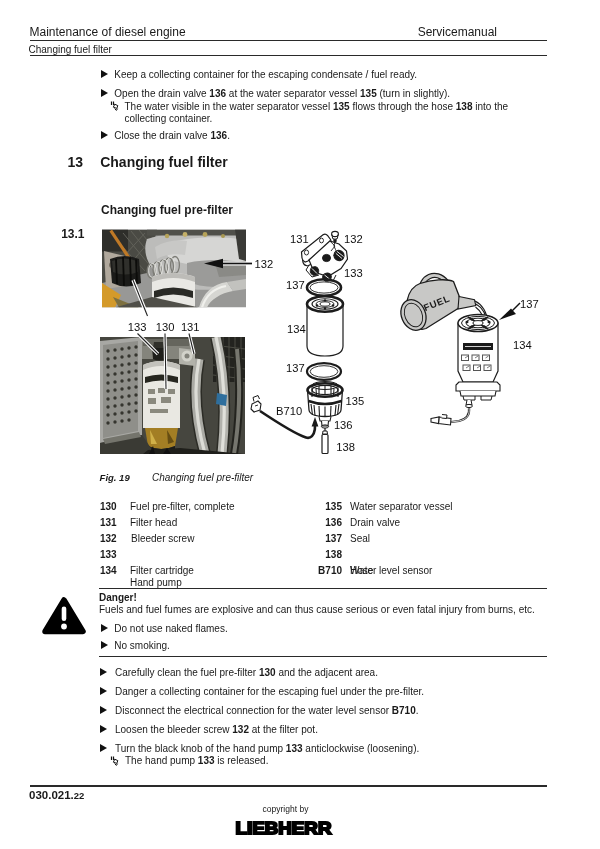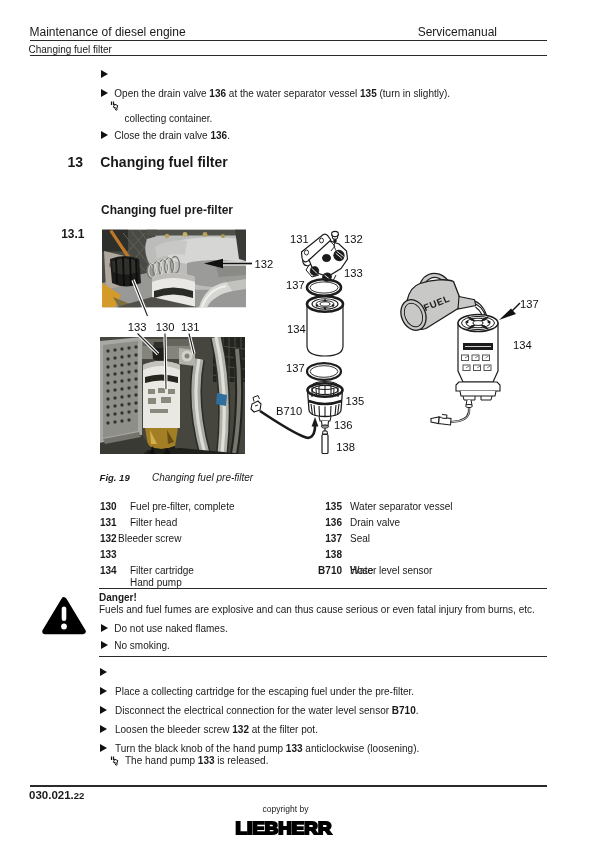--- a/index.html
+++ b/index.html
@@ -16,29 +16,31 @@
 <body>
 <div id="page">
 
   <div class="abs" style="left:29.5px;top:26.2px;font-size:12px;line-height:12px;">Maintenance of diesel engine</div>
   <div class="abs" style="right:55px;top:26.2px;font-size:12px;line-height:12px;">Servicemanual</div>
   <div class="hr" style="left:30px;top:40px;width:517px;height:1.3px;"></div>
   <div class="abs" style="left:28.5px;top:44.5px;font-size:10px;line-height:10px;">Changing fuel filter</div>
   <div class="hr" style="left:30px;top:55.2px;width:517px;height:0.8px;"></div>
 
   <div class="tri" style="left:101px;top:70px;"></div>
+  <div class="abs body" style="left:114.3px;top:69px;">Keep a collecting container for the escaping condensate / fuel ready.</div>
 
   <div class="tri" style="left:101px;top:88.5px;"></div>
   <div class="abs body" style="left:114.3px;top:87.5px;">Open the drain valve <b>136</b> at the water separator vessel <b>135</b> (turn in slightly).</div>
 
   <svg class="abs" style="left:110px;top:101px;" width="9" height="10" viewBox="0 0 9 10">
     <path d="M1.5 0.5 V4 M3.5 0.5 V4" stroke="#111" stroke-width="1.2" fill="none"></path>
     <path d="M4.7 3.2 L7.8 4.6 L6.8 7.4 L3.4 6.2 Z" stroke="#111" stroke-width="1" fill="none"></path>
     <path d="M4.6 7.6 L6.4 9.4 L7.6 7.6" stroke="#111" stroke-width="1" fill="none"></path>
   </svg>
+  <div class="abs body" style="left:124.5px;top:100.5px;">The water visible in the water separator vessel <b>135</b> flows through the hose <b>138</b> into the</div>
   <div class="abs body" style="left:124.5px;top:112.5px;">collecting container.</div>
 
   <div class="tri" style="left:101px;top:130.5px;"></div>
   <div class="abs body" style="left:114.3px;top:129.5px;">Close the drain valve <b>136</b>.</div>
 
   <div class="abs" style="left:67.5px;top:155.4px;font-size:14px;line-height:14px;font-weight:bold;">13</div>
   <div class="abs" style="left:100.2px;top:155.4px;font-size:14px;line-height:14px;font-weight:bold;">Changing fuel filter</div>
 
   <div class="abs" style="left:61.2px;top:203.5px;font-size:12px;line-height:12px;font-weight:bold;margin-top:24px;">13.1</div>
   <div class="abs" style="left:101px;top:203.5px;font-size:12px;line-height:12px;font-weight:bold;">Changing fuel pre-filter</div>
@@ -430,21 +432,21 @@
   </svg>
 
   <div class="abs" style="left:99.6px;top:472px;font-size:9.5px;line-height:11px;font-style:italic;font-weight:bold;">Fig. 19</div>
   <div class="abs" style="left:152px;top:471.7px;font-size:10px;line-height:11px;font-style:italic;">Changing fuel pre-filter</div>
 
   <div class="abs body" style="left:100px;top:500.5px;font-weight:bold;">130</div>
   <div class="abs body" style="left:130px;top:500.5px;">Fuel pre-filter, complete</div>
   <div class="abs body" style="left:100px;top:516.5px;font-weight:bold;">131</div>
   <div class="abs body" style="left:130px;top:516.5px;">Filter head</div>
   <div class="abs body" style="left:100px;top:532.5px;font-weight:bold;">132</div>
-  <div class="abs body" style="left:118px;top:532.5px;text-align:right;">Bleeder screw</div>
+  <div class="abs body" style="left:131px;top:532.5px;text-align:right;">Bleeder screw</div>
   <div class="abs body" style="left:100px;top:548.5px;font-weight:bold;">133</div>
   <div class="abs body" style="left:130px;top:548.5px;margin-top:28px;">Hand pump</div>
   <div class="abs body" style="left:100px;top:564.5px;font-weight:bold;">134</div>
   <div class="abs body" style="left:130px;top:564.5px;">Filter cartridge</div>
 
   <div class="abs body" style="left:314px;top:500.5px;width:28px;text-align:right;font-weight:bold;">135</div>
   <div class="abs body" style="left:350px;top:500.5px;">Water separator vessel</div>
   <div class="abs body" style="left:314px;top:516.5px;width:28px;text-align:right;font-weight:bold;">136</div>
   <div class="abs body" style="left:350px;top:516.5px;">Drain valve</div>
   <div class="abs body" style="left:314px;top:532.5px;width:28px;text-align:right;font-weight:bold;">137</div>
@@ -464,23 +466,24 @@
   <div class="abs body" style="left:99px;top:603.5px;">Fuels and fuel fumes are explosive and can thus cause serious or even fatal injury from burns, etc.</div>
 
   <div class="tri" style="left:101px;top:623.5px;"></div>
   <div class="abs body" style="left:114.3px;top:622.5px;">Do not use naked flames.</div>
   <div class="tri" style="left:101px;top:641.2px;"></div>
   <div class="abs body" style="left:114.3px;top:640.2px;">No smoking.</div>
 
   <div class="hr" style="left:99px;top:656.3px;width:448px;height:0.9px;"></div>
 
   <div class="tri" style="left:100px;top:667.9px;"></div>
+  <div class="abs body" style="left:115px;top:666.9px;">Carefully clean the fuel pre-filter <b>130</b> and the adjacent area.</div>
 
   <div class="tri" style="left:100px;top:687.3px;"></div>
-  <div class="abs body" style="left:115px;top:686.3px;">Place a collecting cartridge for the escaping fuel under the pre-filter.</div>
+  <div class="abs body" style="left:115px;top:686.3px;">Danger a collecting container for the escaping fuel under the pre-filter.</div>
 
   <div class="tri" style="left:100px;top:705.9px;"></div>
   <div class="abs body" style="left:115px;top:704.9px;">Disconnect the electrical connection for the water level sensor <b>B710</b>.</div>
 
   <div class="tri" style="left:100px;top:724.5px;"></div>
   <div class="abs body" style="left:115px;top:723.5px;">Loosen the bleeder screw <b>132</b> at the filter pot.</div>
 
   <div class="tri" style="left:100px;top:743.9px;"></div>
   <div class="abs body" style="left:115px;top:742.9px;">Turn the black knob of the hand pump <b>133</b> anticlockwise (loosening).</div>
 

